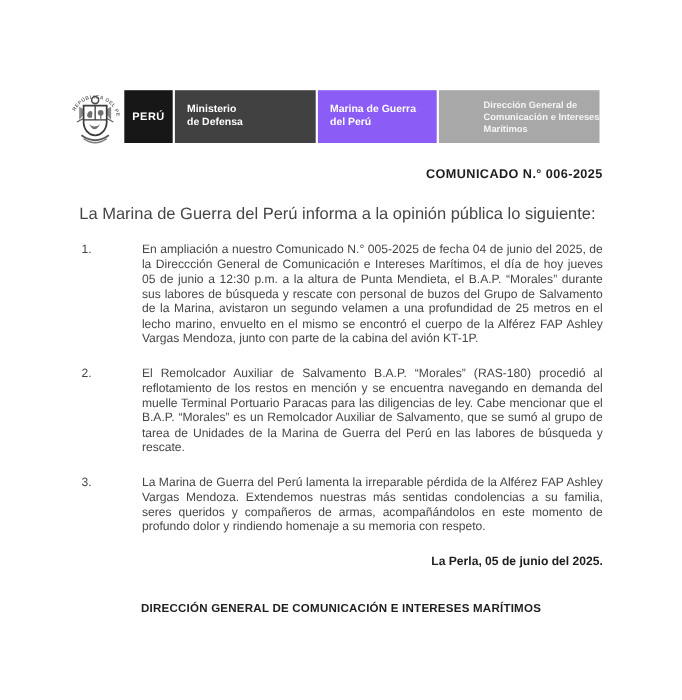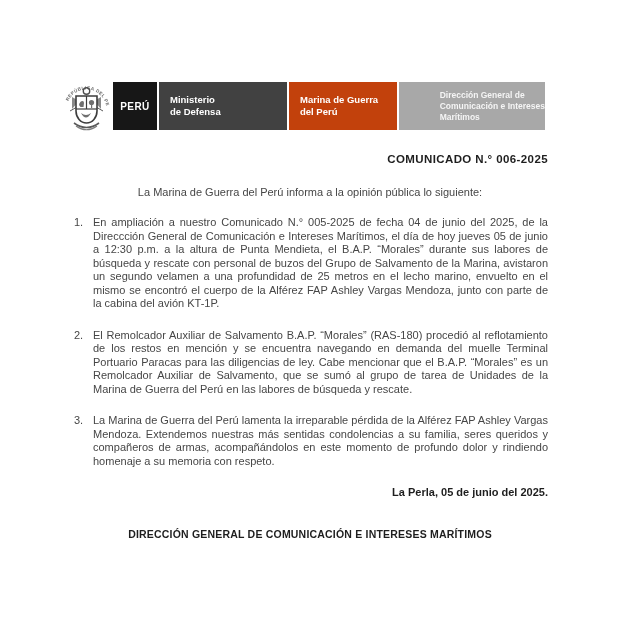--- a/index.html
+++ b/index.html
@@ -45,21 +45,21 @@
   }
   .box-peru .hbox-label { font-size: 10px; letter-spacing: 0.4px; }
   .box-ministry {
     left: 159px; width: 128px;
     background: #414141;
     padding-left: 11px;
   }
   .box-ministry .hbox-label { font-size: 9.5px; line-height: 12.5px; }
   .box-navy {
     left: 289px; width: 108px;
-    background: #c2410c;
+    background: #8b5cf6;
     padding-left: 11px;
   }
   .box-navy .hbox-label { font-size: 9.5px; line-height: 12.5px; }
   .box-directorate {
     left: 399px; width: 146px;
     background: #a8a8a8;
     padding-left: 11px;
     justify-content: flex-end;
   }
   .box-directorate .hbox-label {
@@ -75,39 +75,39 @@
   .doc-title {
     margin-top: 19px;
     text-align: right;
     font-size: 11.5px;
     font-weight: bold;
     letter-spacing: 0.4px;
     color: #1e1e1e;
   }
   .doc-intro {
     margin-top: 21px;
-    font-size: 11px;
+    font-size: 15px;
     color: #464646;
-    text-align: center;
   }
   .paragraphs { margin-top: 18px; }
   .para {
     display: flex;
     margin-bottom: 18px;
     font-size: 11px;
     line-height: 13.5px;
     color: #464646;
   }
   .para-num {
     flex: 0 0 21px;
     padding-left: 2px;
   }
   .para-text {
     flex: 1;
     text-align: justify;
+    margin-left: 36px;
   }
   .dateline {
     margin-top: 3px;
     text-align: right;
     font-size: 11px;
     font-weight: bold;
     color: #1e1e1e;
   }
   .doc-footer {
     margin-top: 30px;

